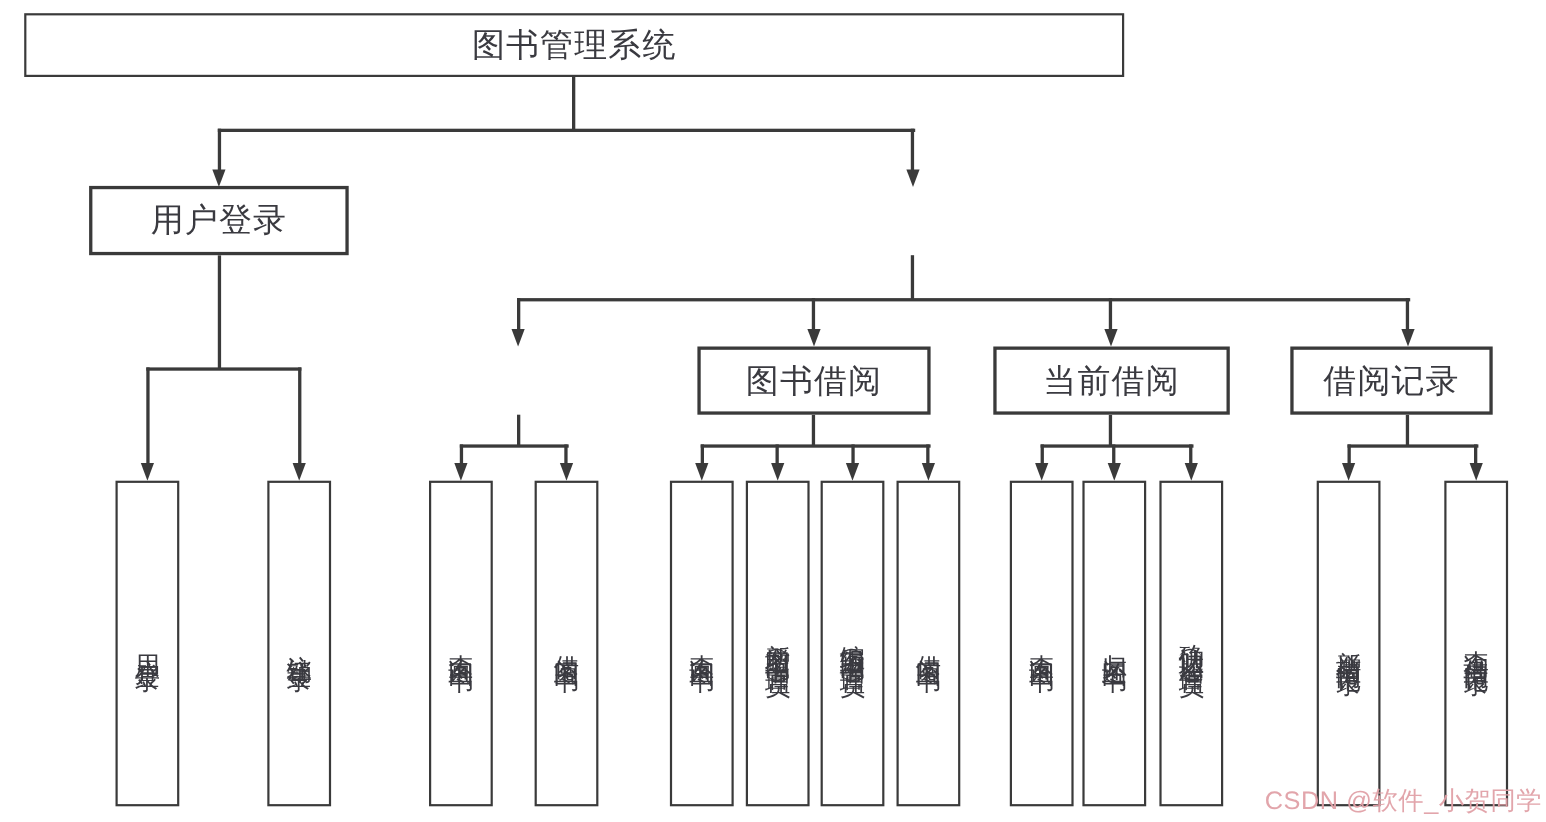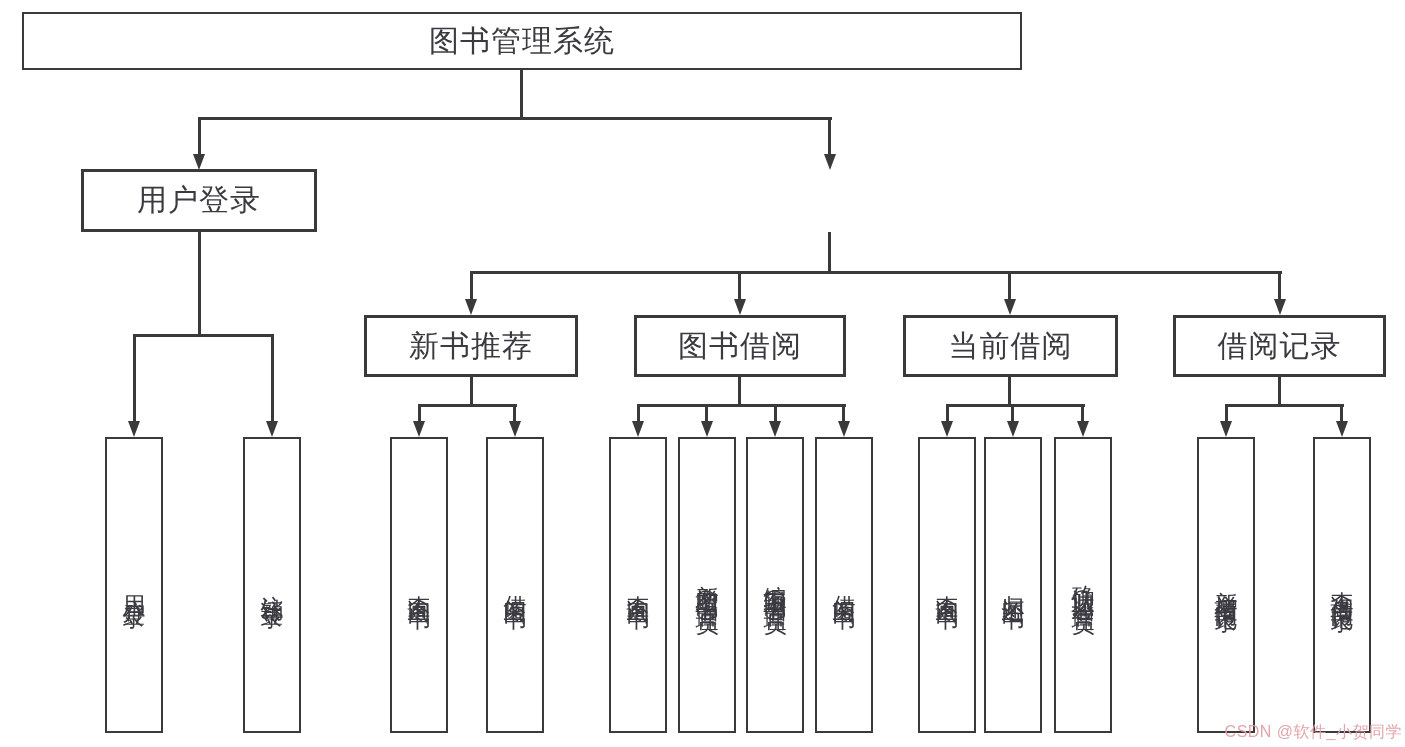--- a/index.html
+++ b/index.html
@@ -20,48 +20,45 @@
     font-size:23px;letter-spacing:4px;line-height:1;white-space:nowrap;
   }
   .seg{position:absolute;background:#3a3a3a;z-index:1;}
   .arrow{
     position:absolute;width:0;height:0;z-index:1;
     border-left:6px solid transparent;border-right:6px solid transparent;
     border-top:16px solid #3a3a3a;
   }
   .watermark{
     position:absolute;right:3px;bottom:4px;z-index:10;
-    font-size:16px;letter-spacing:0.5px;color:rgba(224,160,167,0.95);
+    font-size:23px;letter-spacing:0.5px;color:rgba(224,160,167,0.95);
     white-space:nowrap;
     margin-left:40px;
   }
 </style>
 </head>
 <body>
 
 <div id="canvas">
 
   <div class="box root" style="left:22px;top:12px;width:1000px;height:58px">
     <span class="h-label">图书管理系统</span>
   </div>
 
   <div class="box" style="left:81px;top:169px;width:236px;height:63px">
     <span class="h-label">用户登录</span>
   </div>
 
-  <div class="box" style="left:364px;top:315px;width:214px;height:62px">
-    <span class="h-label">新书推荐</span>
-  </div>
   <div class="box" style="left:634px;top:315px;width:212px;height:62px">
     <span class="h-label">图书借阅</span>
   </div>
   <div class="box" style="left:903px;top:315px;width:215px;height:62px">
     <span class="h-label">当前借阅</span>
   </div>
-  <div class="box" style="left:1173px;top:315px;width:213px;height:62px">
+  <div class="box" style="left:1173px;top:315px;width:184px;height:62px">
     <span class="h-label">借阅记录</span>
   </div>
 
   <div class="box leaf" style="left:105px;top:437px;width:58px;height:296px">
     <span class="v-label">用户登录</span>
   </div>
   <div class="box leaf" style="left:243px;top:437px;width:58px;height:296px">
     <span class="v-label">注销登录</span>
   </div>
 

